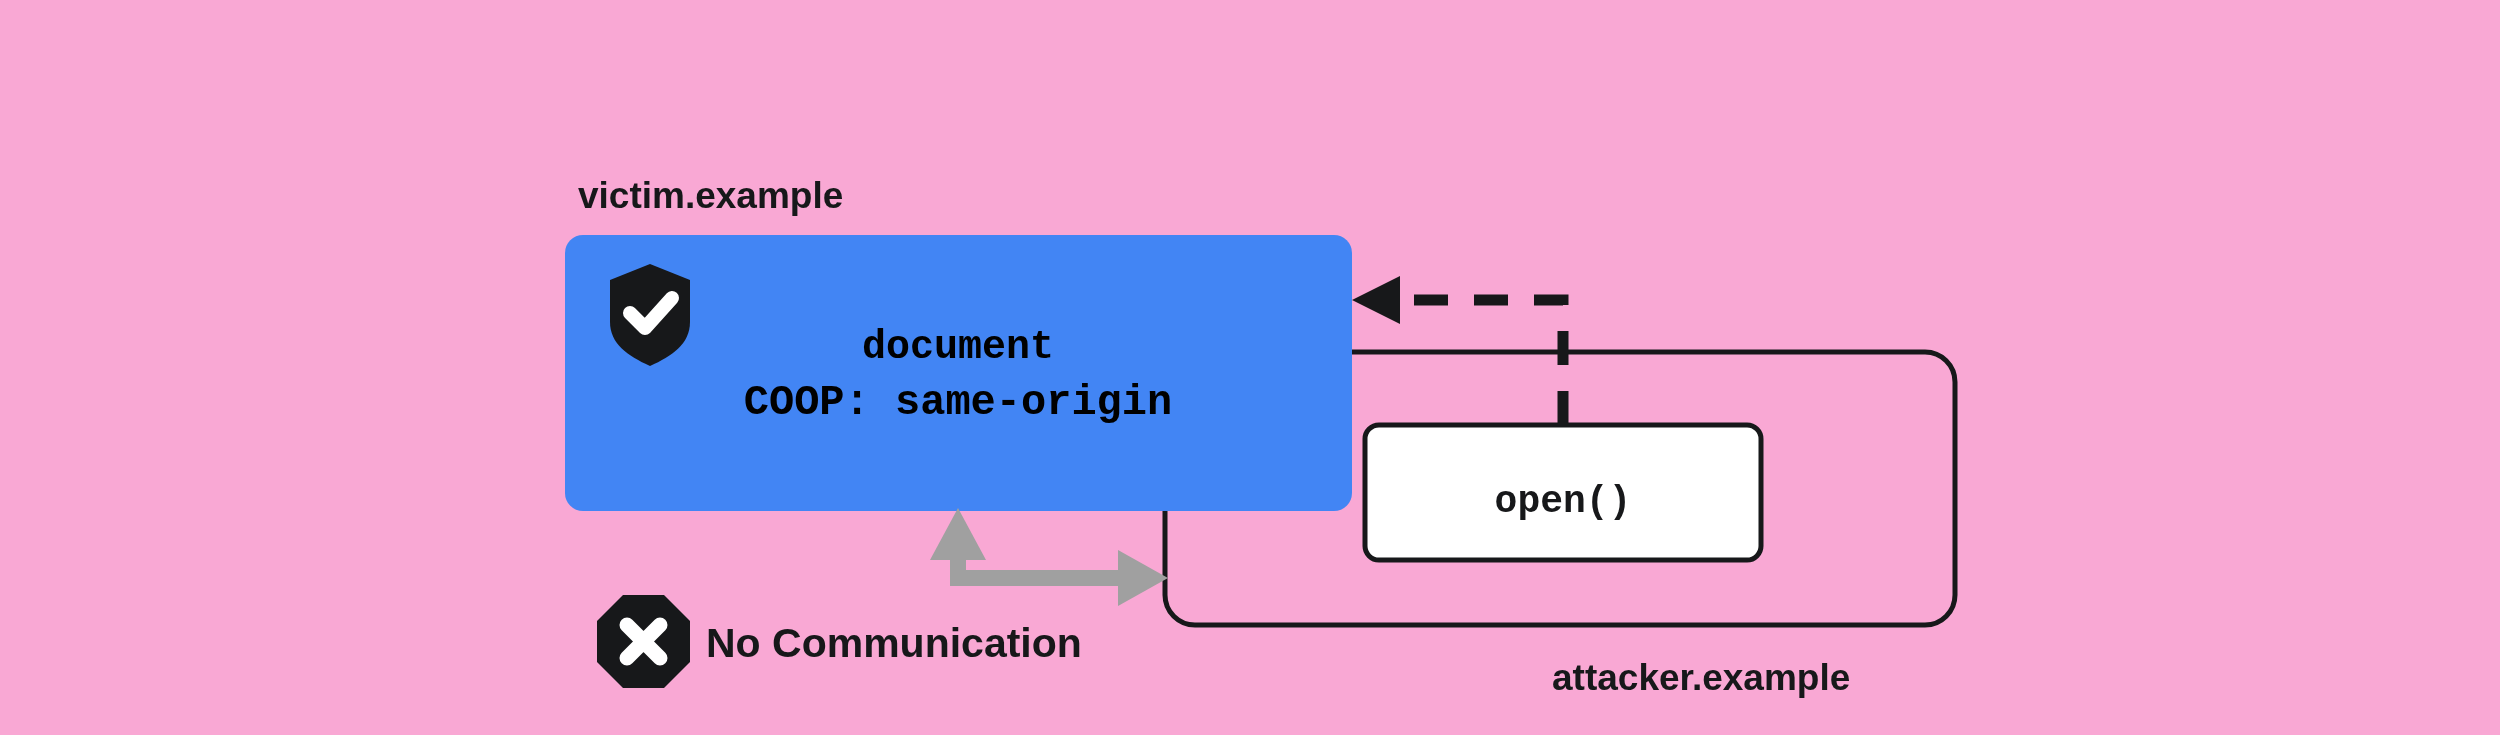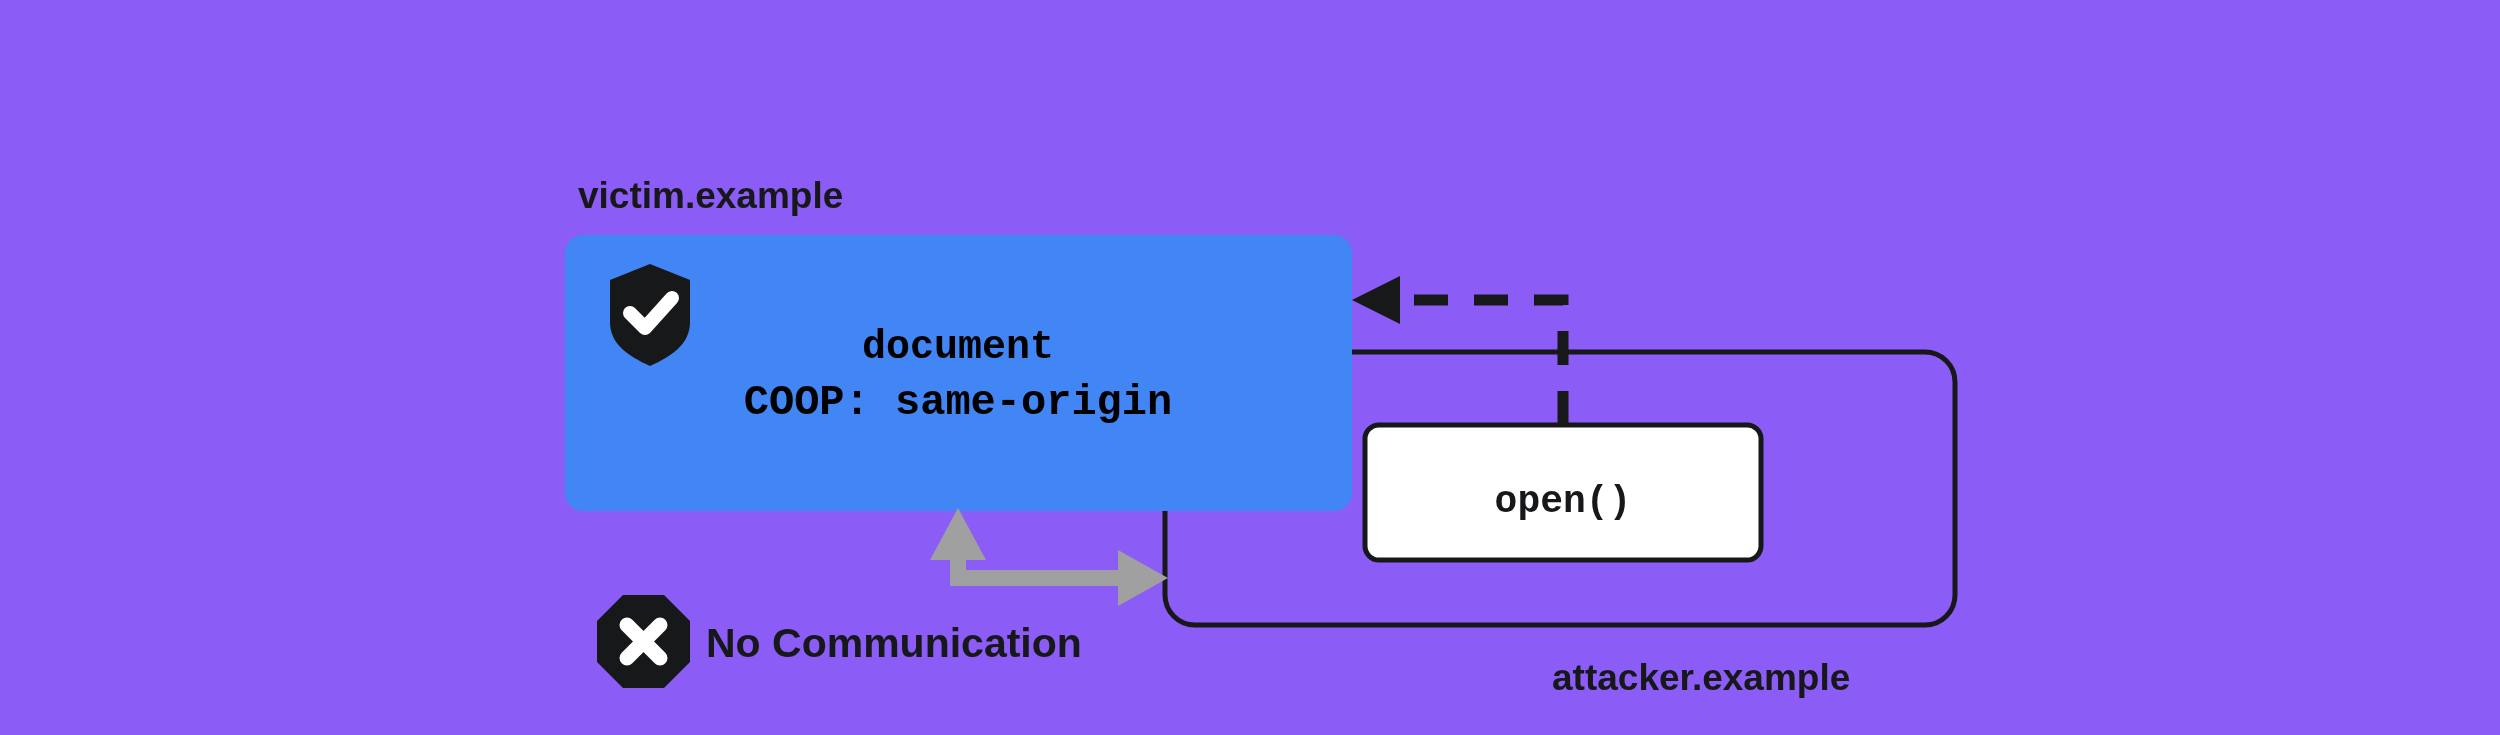--- a/index.html
+++ b/index.html
@@ -7,21 +7,21 @@
     padding: 0;
     background: #ffffff;
   }
   body {
     font-family: "Liberation Sans", sans-serif;
   }
   #stage {
     position: relative;
     width: 2500px;
     height: 735px;
-    background: #8b5cf6;
+    background: #f9a8d4;
     overflow: hidden;
   }
   #diagram-svg {
     position: absolute;
     left: 0;
     top: 0;
     width: 2500px;
     height: 735px;
   }
   .lbl {

